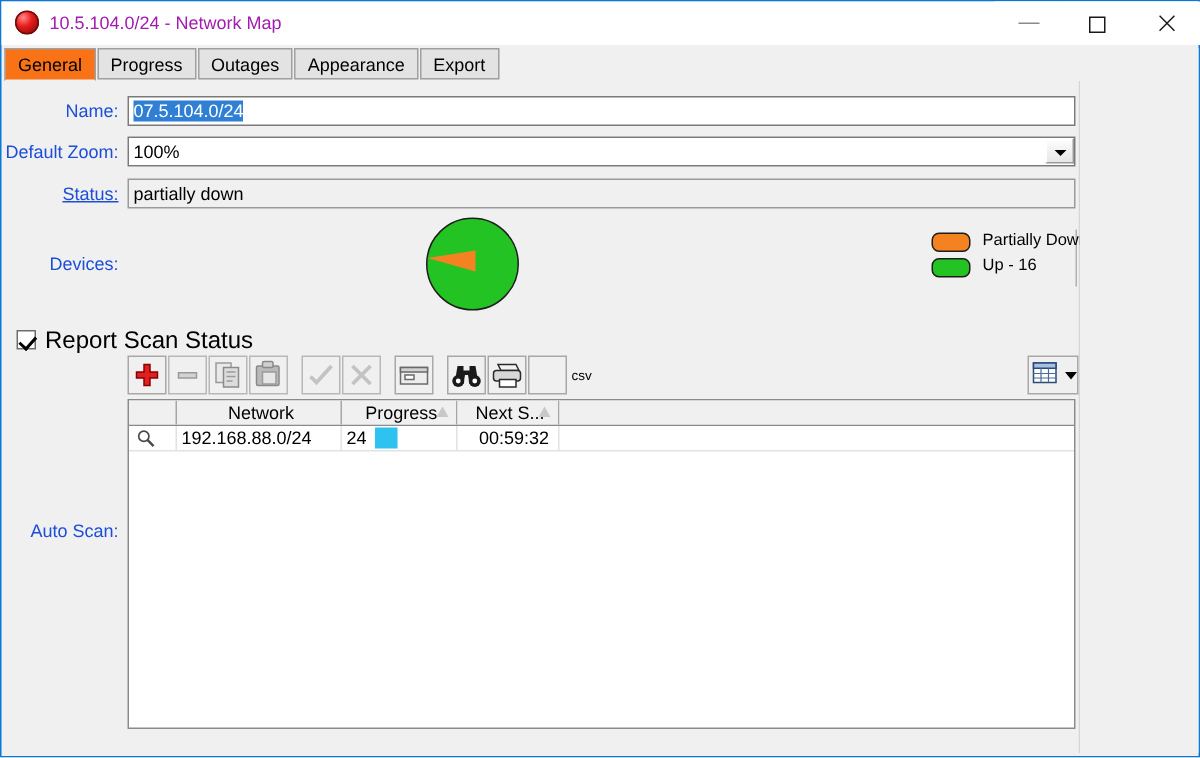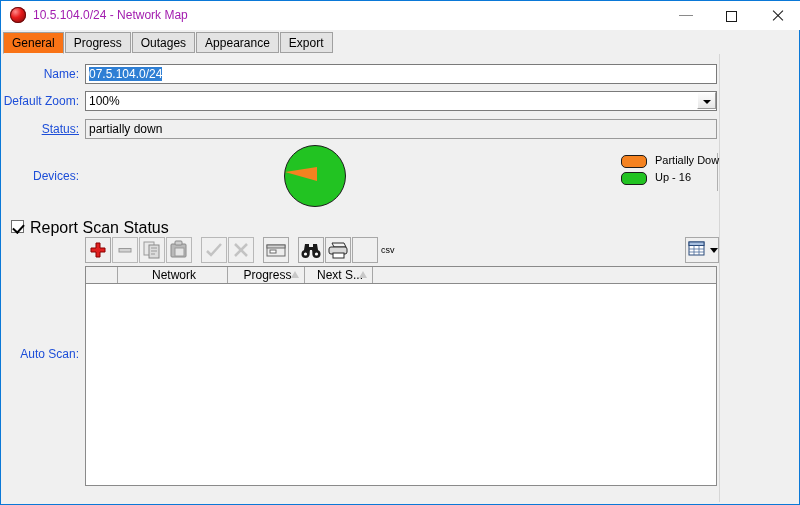--- a/index.html
+++ b/index.html
@@ -420,20 +420,35 @@
           <span>Progress</span>
           <span class="sortmark"></span>
         </div>
         <div class="gh" style="left:219px; width:68px;">
           <span>Next S...</span>
           <span class="sortmark"></span>
         </div>
         <div class="gh" style="left:287px; width:343px; border-right:none;"></div>
       </div>
 
+      <div class="grow" style="top:17px;">
+        <div class="gc" style="left:0; width:32px;">
+          <svg class="scanicon" viewBox="0 0 16 16">
+            <circle cx="6" cy="6" r="4.2" fill="none" stroke="#4a4a4a" stroke-width="1.4"></circle>
+            <path d="M9 9 L14 14" stroke="#4a4a4a" stroke-width="2"></path>
+          </svg>
+        </div>
+        <div class="gc" style="left:32px; width:110px;">192.168.88.0/24</div>
+        <div class="gc" style="left:142px; width:77px;">
+          <span style="position:absolute;left:3px;top:0;">24</span>
+          <span class="progbar"></span>
+        </div>
+        <div class="gc num" style="left:219px; width:68px;">00:59:32</div>
+        <div class="gc" style="left:287px; width:343px; border-right:none;"></div>
+      </div>
     </div>
   </div>
 
   <div class="rightpanel">
     
     
     
     
   </div>
 

